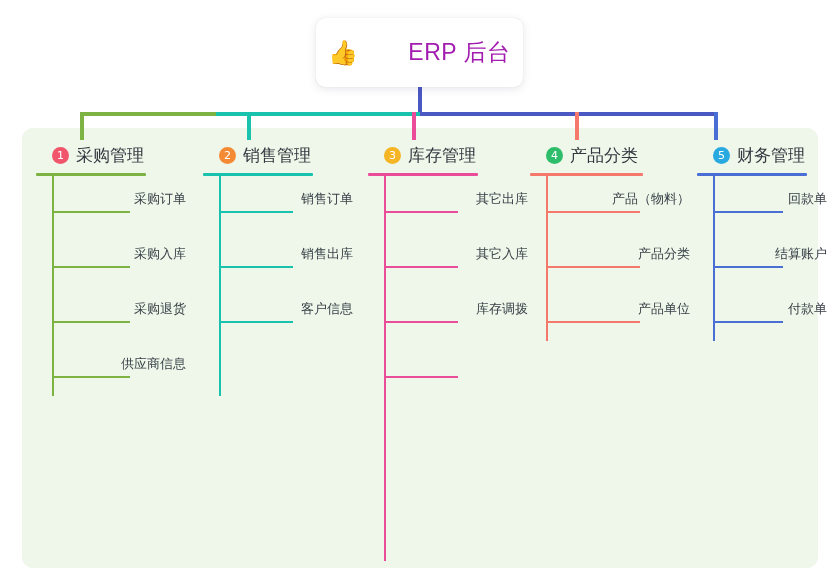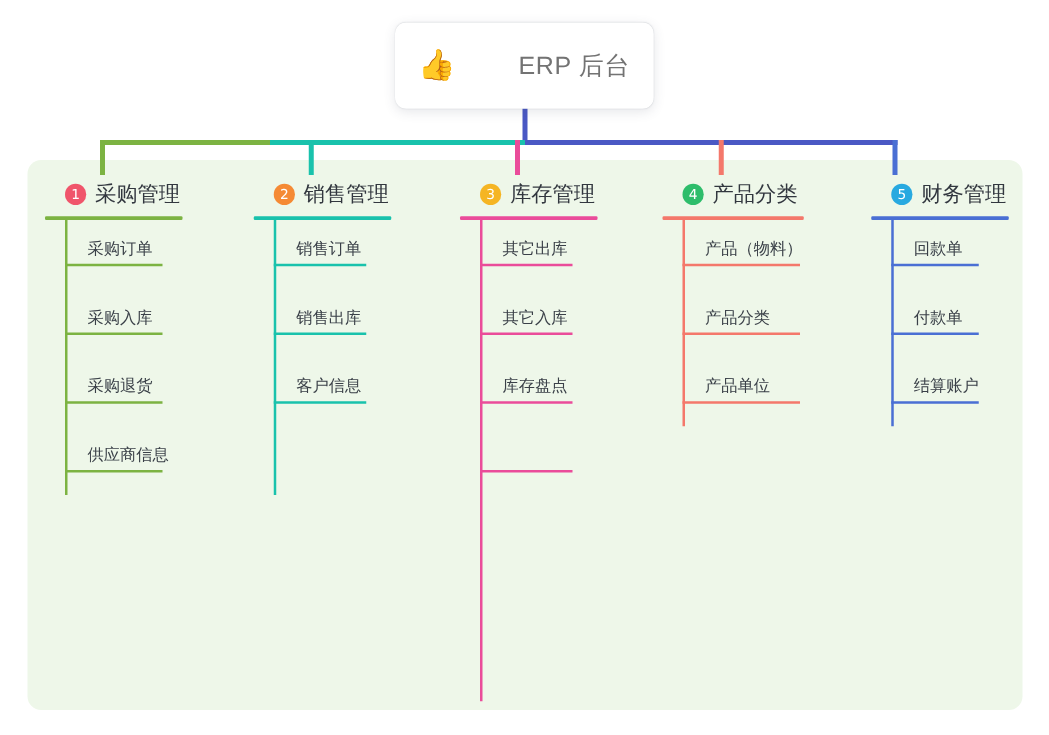--- a/index.html
+++ b/index.html
@@ -18,22 +18,22 @@
     width: 207px; height: 69px;
     background: #ffffff;
     border-radius: 9px;
     box-shadow: 0 2px 9px rgba(60,70,90,0.13), 0 0 1px rgba(60,70,90,0.18);
     display: flex; align-items: center; justify-content: center;
     gap: 10px;
     z-index: 6;
   }
   .title-emoji { font-size: 24px; line-height: 1; }
   .title-text {
-    font-size: 20px;
-    color: #737373;
+    font-size: 23px;
+    color: #a21caf;
     letter-spacing: 0.5px;
     white-space: nowrap;
     margin-left: 40px;
   }
 
   
   .stem {
     position: absolute;
     left: 418px; top: 84px;
     width: 4px; height: 31px;
@@ -93,20 +93,21 @@
     position: absolute;
     left: 16px; top: 0;
     width: 2px;
   }
   .item {
     position: relative;
     height: 55px;
     padding-left: 34px;
     display: flex;
     align-items: flex-start;
+    justify-content: flex-end;
   }
   .item-label {
     font-size: 13px;
     color: #3a4048;
     white-space: nowrap;
     padding-top: 14px;
   }
   .item-underline {
     position: absolute;
     left: 16px;
@@ -198,21 +199,21 @@
           <div class="spine" style="background: rgb(234, 76, 154); height: 385px;"></div>
           <div class="item">
             <span class="item-label">其它出库</span>
             <div class="item-underline" style="background: rgb(234, 76, 154); width: 74px;"></div>
           </div>
           <div class="item">
             <span class="item-label">其它入库</span>
             <div class="item-underline" style="background: rgb(234, 76, 154); width: 74px;"></div>
           </div>
           <div class="item">
-            <span class="item-label">库存盘点</span>
+            <span class="item-label">库存调拨</span>
             <div class="item-underline" style="background: rgb(234, 76, 154); width: 74px;"></div>
           </div>
           <div class="item">
             <div class="item-underline" style="background: rgb(234, 76, 154); width: 74px;"></div>
           </div>
         </div>
       </div>
       <div class="column" style="left: 530px; width: 160px;">
         <div class="col-head">
           <span class="badge" style="background: rgb(46, 189, 107);">4</span>
@@ -241,24 +242,24 @@
           <span class="col-title">财务管理</span>
         </div>
         <div class="col-rule" style="background: rgb(74, 111, 212); width: 110px;"></div>
         <div class="items">
           <div class="spine" style="background: rgb(74, 111, 212); height: 165px;"></div>
           <div class="item">
             <span class="item-label">回款单</span>
             <div class="item-underline" style="background: rgb(74, 111, 212); width: 70px;"></div>
           </div>
           <div class="item">
+            <span class="item-label">结算账户</span>
+            <div class="item-underline" style="background: rgb(74, 111, 212); width: 70px;"></div>
+          </div>
+          <div class="item">
             <span class="item-label">付款单</span>
             <div class="item-underline" style="background: rgb(74, 111, 212); width: 70px;"></div>
           </div>
-          <div class="item">
-            <span class="item-label">结算账户</span>
-            <div class="item-underline" style="background: rgb(74, 111, 212); width: 70px;"></div>
-          </div>
         </div>
       </div>
     </div>
 
 </div>
 
 </body></html>

